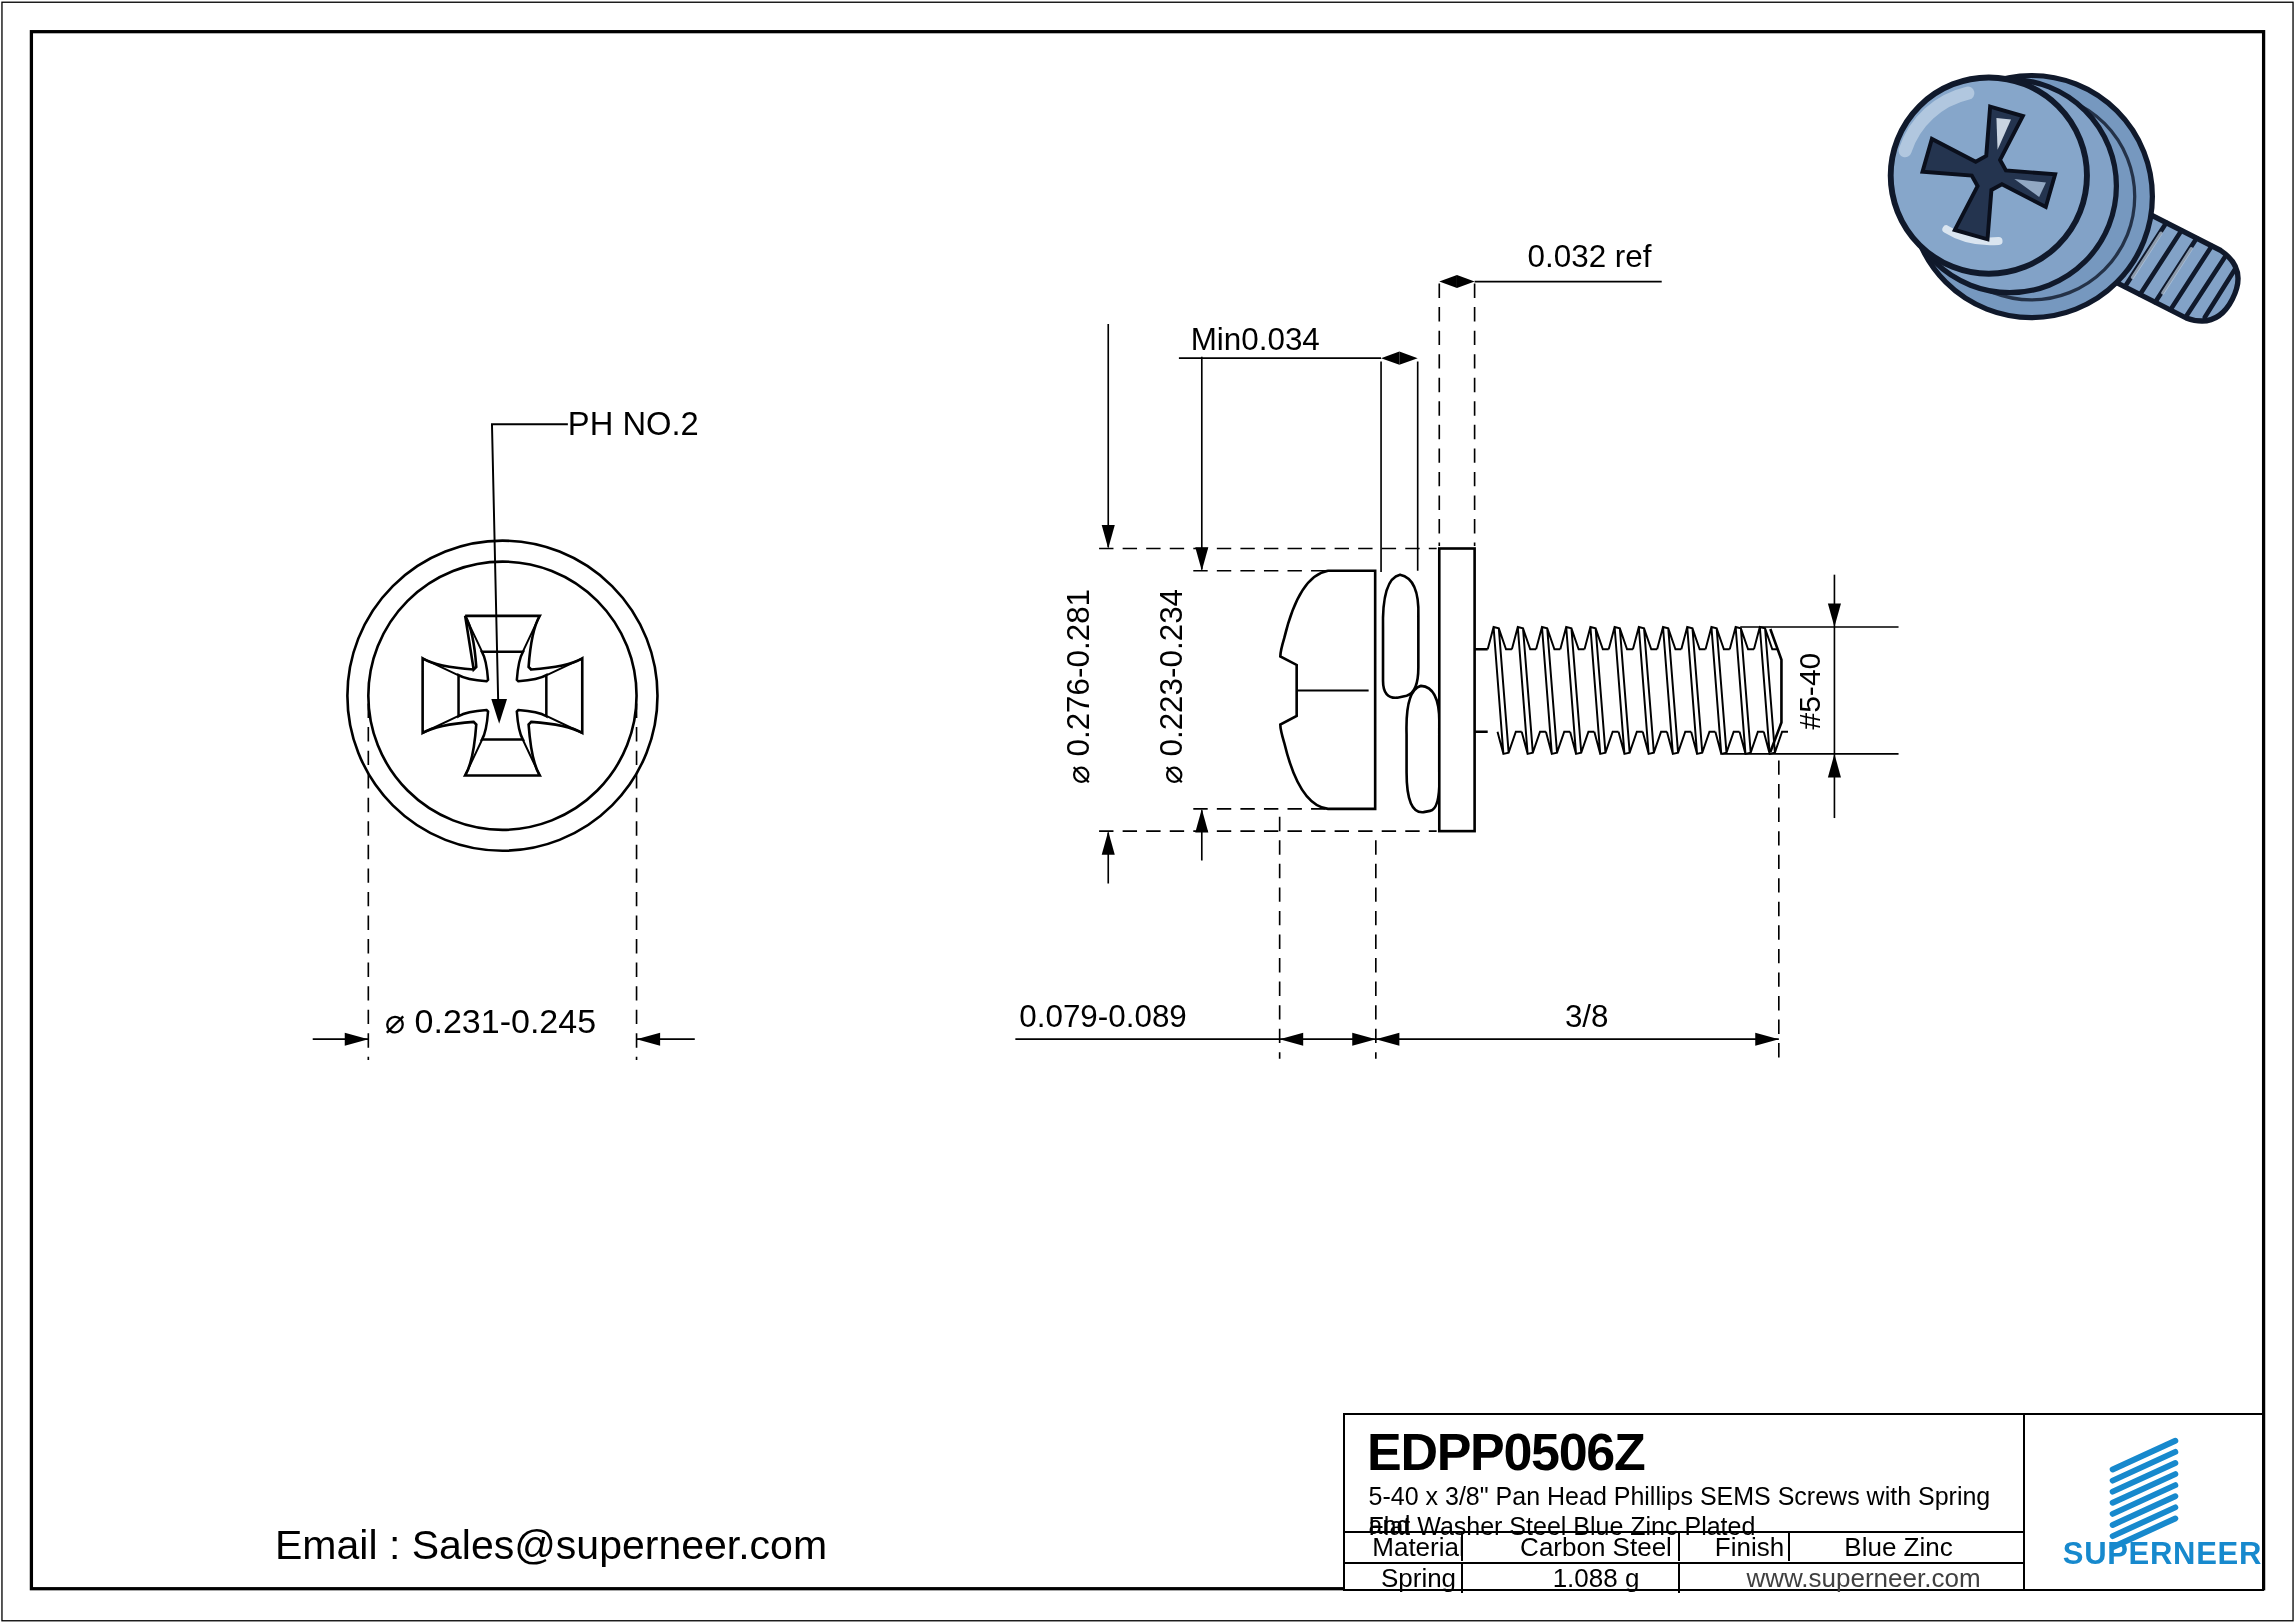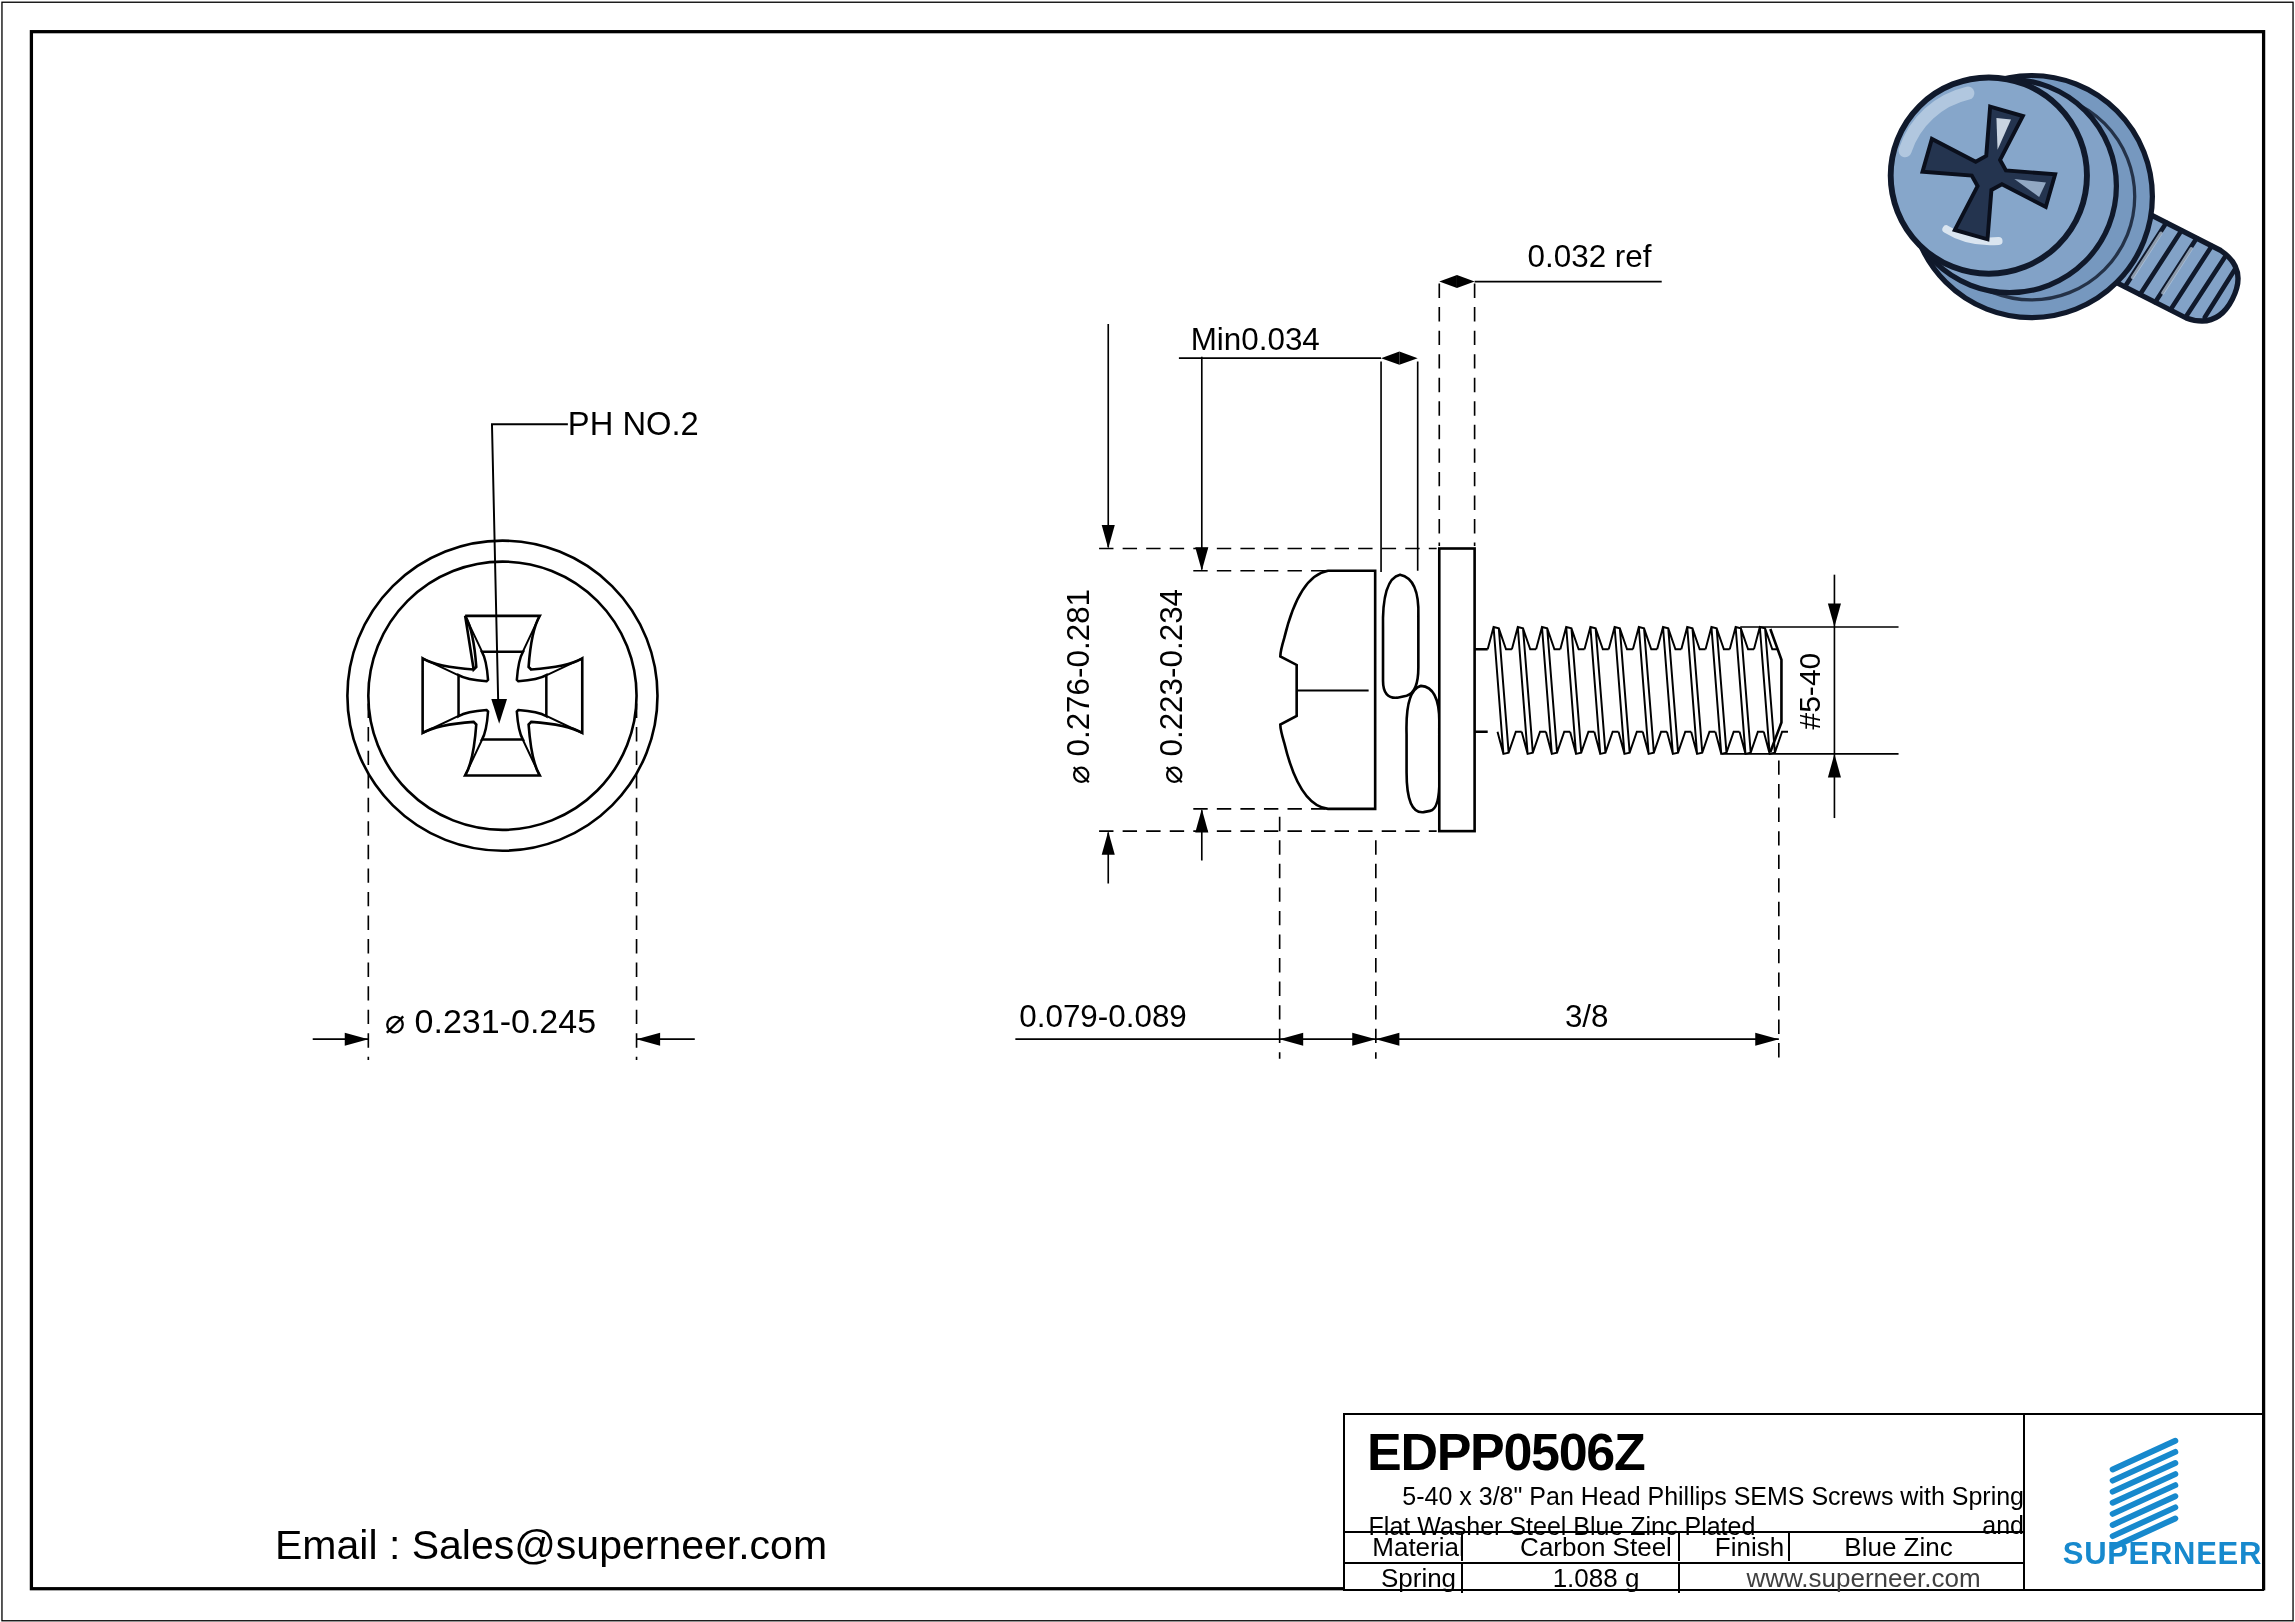--- a/index.html
+++ b/index.html
@@ -4,21 +4,21 @@
 <style>
   html,body{margin:0;padding:0;background:#e8e8e8;}
   .page{position:relative;width:2295px;height:1623px;background:#ffffff;overflow:hidden;
         font-family:"Liberation Sans",sans-serif;color:#000;}
   .page svg text{font-family:"Liberation Sans",sans-serif;fill:#000;}
   .drawing-svg{position:absolute;left:0;top:0;}
 
   
   .titleblock{position:absolute;left:1343px;top:1413px;width:921px;height:178px;
               border:2.6px solid #000;box-sizing:border-box;background:#fff;}
-  .tb-left{position:absolute;left:0;top:0;width:679px;height:100%;text-align:right;}
+  .tb-left{position:absolute;left:0;top:0;width:679px;height:100%;}
   .tb-head{position:absolute;left:0;top:0;width:100%;height:116px;}
   .tb-partnum{position:absolute;left:22px;top:6.5px;font-size:52px;font-weight:bold;letter-spacing:-1.3px;}
   .tb-desc1{position:absolute;left:23.6px;top:67px;font-size:25px;}
   .tb-desc2{position:absolute;left:23.6px;top:97px;font-size:25px;}
   .tb-row{position:absolute;left:0;width:100%;height:28px;border-top:2px solid #000;display:flex;}
   .tb-row.r2{top:116px;}
   .tb-row.r3{top:147px;height:29px;}
   .tb-cell{box-sizing:border-box;border-right:2px solid #000;display:flex;align-items:center;
            justify-content:center;font-size:26px;height:100%;padding-left:31px;}
   .tb-cell.c1{width:118px;}

